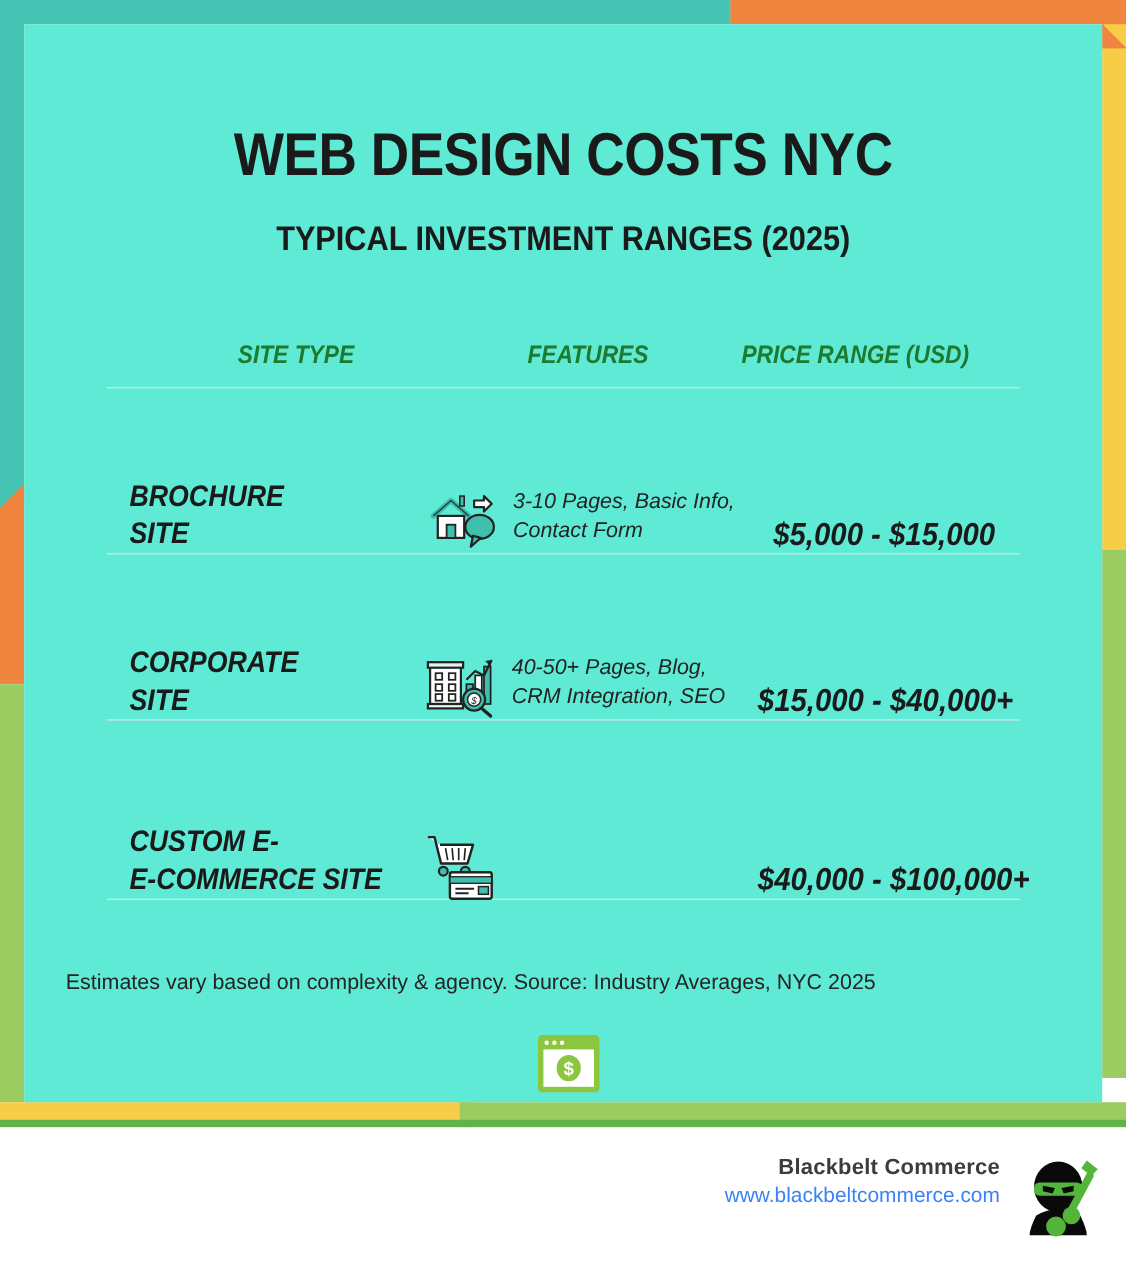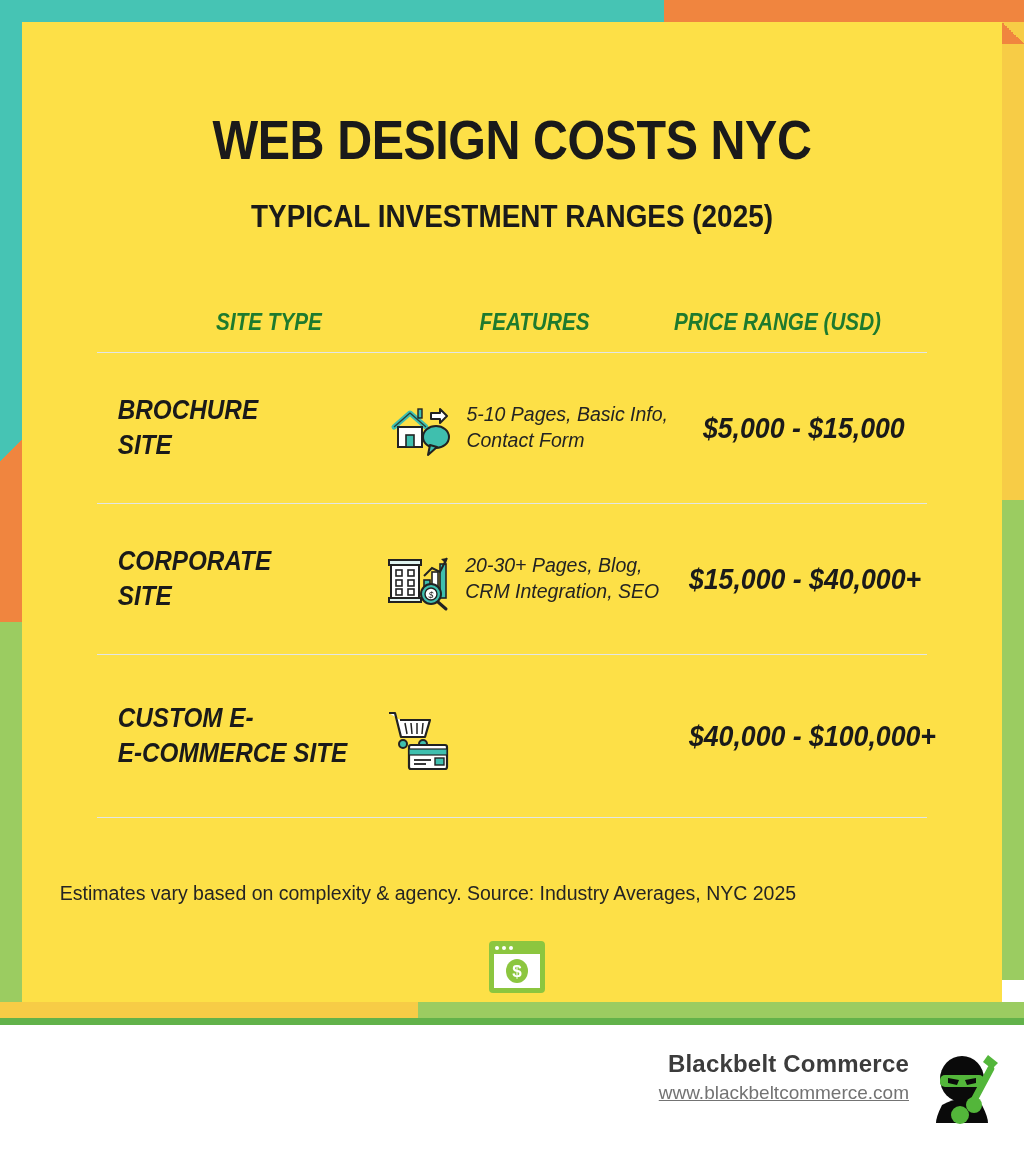--- a/index.html
+++ b/index.html
@@ -41,21 +41,21 @@
 
   
   #wedge-tl{left:0;top:440px;width:22px;height:22px;
      background:linear-gradient(to bottom right, var(--teal) 50%, var(--orange) 50%);}
   #wedge-tr{left:1002px;top:22px;width:22px;height:22px;
      background:linear-gradient(to bottom left, var(--yellow) 50%, var(--orange) 50%);}
 
   
   #card{
     position:absolute; left:22px; top:22px; width:980px; height:980px;
-    background:#fde047;
+    background:#5eead4;
     box-shadow:0 0 0 0 rgba(0,0,0,0);
   }
 
   
   #title{
     position:absolute;left:0;top:86px;width:980px;
     text-align:center;
     font-family:"Liberation Sans", sans-serif;
     font-weight:bold;
     font-size:55px;
@@ -83,21 +83,21 @@
     transform:scaleX(0.90);white-space:nowrap;
   }
   .hdr-row{height:60px;}
   .hdr-cell{display:block;}
   .hdr-type{text-align:center;width:290px;}
   .hdr-feat{text-align:center;width:300px;}
   .hdr-price{text-align:center;width:240px;}
 
   .divider{height:1px;background:#e2e6e6;width:830px;}
 
-  .data-row{min-height:150px;display:flex;align-items:center;}
+  .data-row{min-height:150px;display:flex;align-items:flex-end;}
   .cell-type{
     width:290px;padding-left:23px;box-sizing:border-box;
     font-weight:bold;font-size:27px;line-height:1.28;color:#1a1a1a;
     transform:scaleX(0.90);transform-origin:left center;
   }
   .cell-feat{width:300px;display:flex;align-items:center;gap:10px;}
   .feat-icon{width:72px;height:66px;flex:0 0 72px;}
   .feat-text{
     font-size:19.5px;line-height:1.32;color:#232323;
     font-family:"Liberation Sans", sans-serif;
@@ -116,24 +116,24 @@
     position:absolute;left:466px;top:918px;width:58px;height:54px;
   }
 
   
   #brand{
     position:absolute;left:0;top:1025px;width:1024px;height:129px;
     background:#ffffff;
   }
   #brand-text{position:absolute;right:115px;top:25px;text-align:right;}
   #brand-name{
-    font-weight:bold;font-size:24px;color:#3c3c3c;letter-spacing:0.2px;
+    font-weight:bold;font-size:20px;color:#3c3c3c;letter-spacing:0.2px;
   }
   #brand-url{
-    font-size:19px;color:#737373;margin-top:4px;text-decoration:underline;
+    font-size:19px;color:#3b82f6;margin-top:4px;
   }
   #brand-logo{position:absolute;right:18px;top:22px;width:84px;height:84px;}
 
   :root{
     --teal:#46c4b4;
     --orange:#f0853f;
     --green:#9bcc61;
     --greendark:#62b24a;
     --yellow:#f7cc46;
     --headergreen:#1e7a2e;
@@ -186,21 +186,21 @@
               <path d="M10 32 L26 18 L42 32" fill="none" stroke="#3fbfae" stroke-width="5" stroke-linejoin="round" stroke-linecap="round"></path>
               <path d="M10 32 L26 18 L42 32" fill="none" stroke="#222" stroke-width="1.4" stroke-linejoin="round" opacity=".8"></path>
               <rect x="14" y="32" width="24" height="20" fill="#fff" stroke="#222" stroke-width="2"></rect>
               <rect x="22" y="40" width="8" height="12" fill="#3fbfae" stroke="#222" stroke-width="1.6"></rect>
               <rect x="34" y="14" width="4" height="9" fill="#3fbfae" stroke="#222" stroke-width="1.4"></rect>
               <path d="M47 18 h9 v-4 l7 7 l-7 7 v-4 h-9 z" fill="#fff" stroke="#222" stroke-width="2" stroke-linejoin="round"></path>
               <ellipse cx="52" cy="42" rx="13" ry="11" fill="#3fbfae" stroke="#222" stroke-width="2"></ellipse>
               <path d="M46 50 L44 60 L53 52 z" fill="#3fbfae" stroke="#222" stroke-width="2" stroke-linejoin="round"></path>
             </svg>
           </span>
-          <span class="feat-text">5-10 Pages, Basic Info, Contact Form</span>
+          <span class="feat-text">3-10 Pages, Basic Info, Contact Form</span>
         </div>
         <div class="cell-price">$5,000 - $15,000</div>
       </div>
 
       <div class="divider"></div>
 
       <div class="data-row">
         <div class="cell-type">CORPORATE<br>SITE</div>
         <div class="cell-feat">
           <span class="feat-icon">
@@ -220,21 +220,21 @@
               <rect x="49" y="26" width="6" height="26" fill="#fff" stroke="#222" stroke-width="1.6"></rect>
               <rect x="57" y="18" width="6" height="34" fill="#3fbfae" stroke="#222" stroke-width="1.6"></rect>
               <polyline points="41,30 49,22 57,26 64,12" fill="none" stroke="#222" stroke-width="2"></polyline>
               <polygon points="64,12 58,13 63,18" fill="#222"></polygon>
               <circle cx="48" cy="48" r="10" fill="#3fbfae" stroke="#222" stroke-width="2"></circle>
               <circle cx="48" cy="48" r="6" fill="#fff" stroke="#222" stroke-width="1.4"></circle>
               <text x="48" y="52" font-size="9" font-family="Liberation Sans, sans-serif" text-anchor="middle" fill="#222">$</text>
               <line x1="55" y1="56" x2="63" y2="63" stroke="#222" stroke-width="3" stroke-linecap="round"></line>
             </svg>
           </span>
-          <span class="feat-text">20-30+ Pages, Blog, CRM Integration, SEO</span>
+          <span class="feat-text">40-50+ Pages, Blog, CRM Integration, SEO</span>
         </div>
         <div class="cell-price">$15,000 - $40,000+</div>
       </div>
 
       <div class="divider"></div>
 
       <div class="data-row" style="min-height:162px;">
         <div class="cell-type">CUSTOM E-<br>E-COMMERCE SITE</div>
         <div class="cell-feat">
           <span class="feat-icon">

